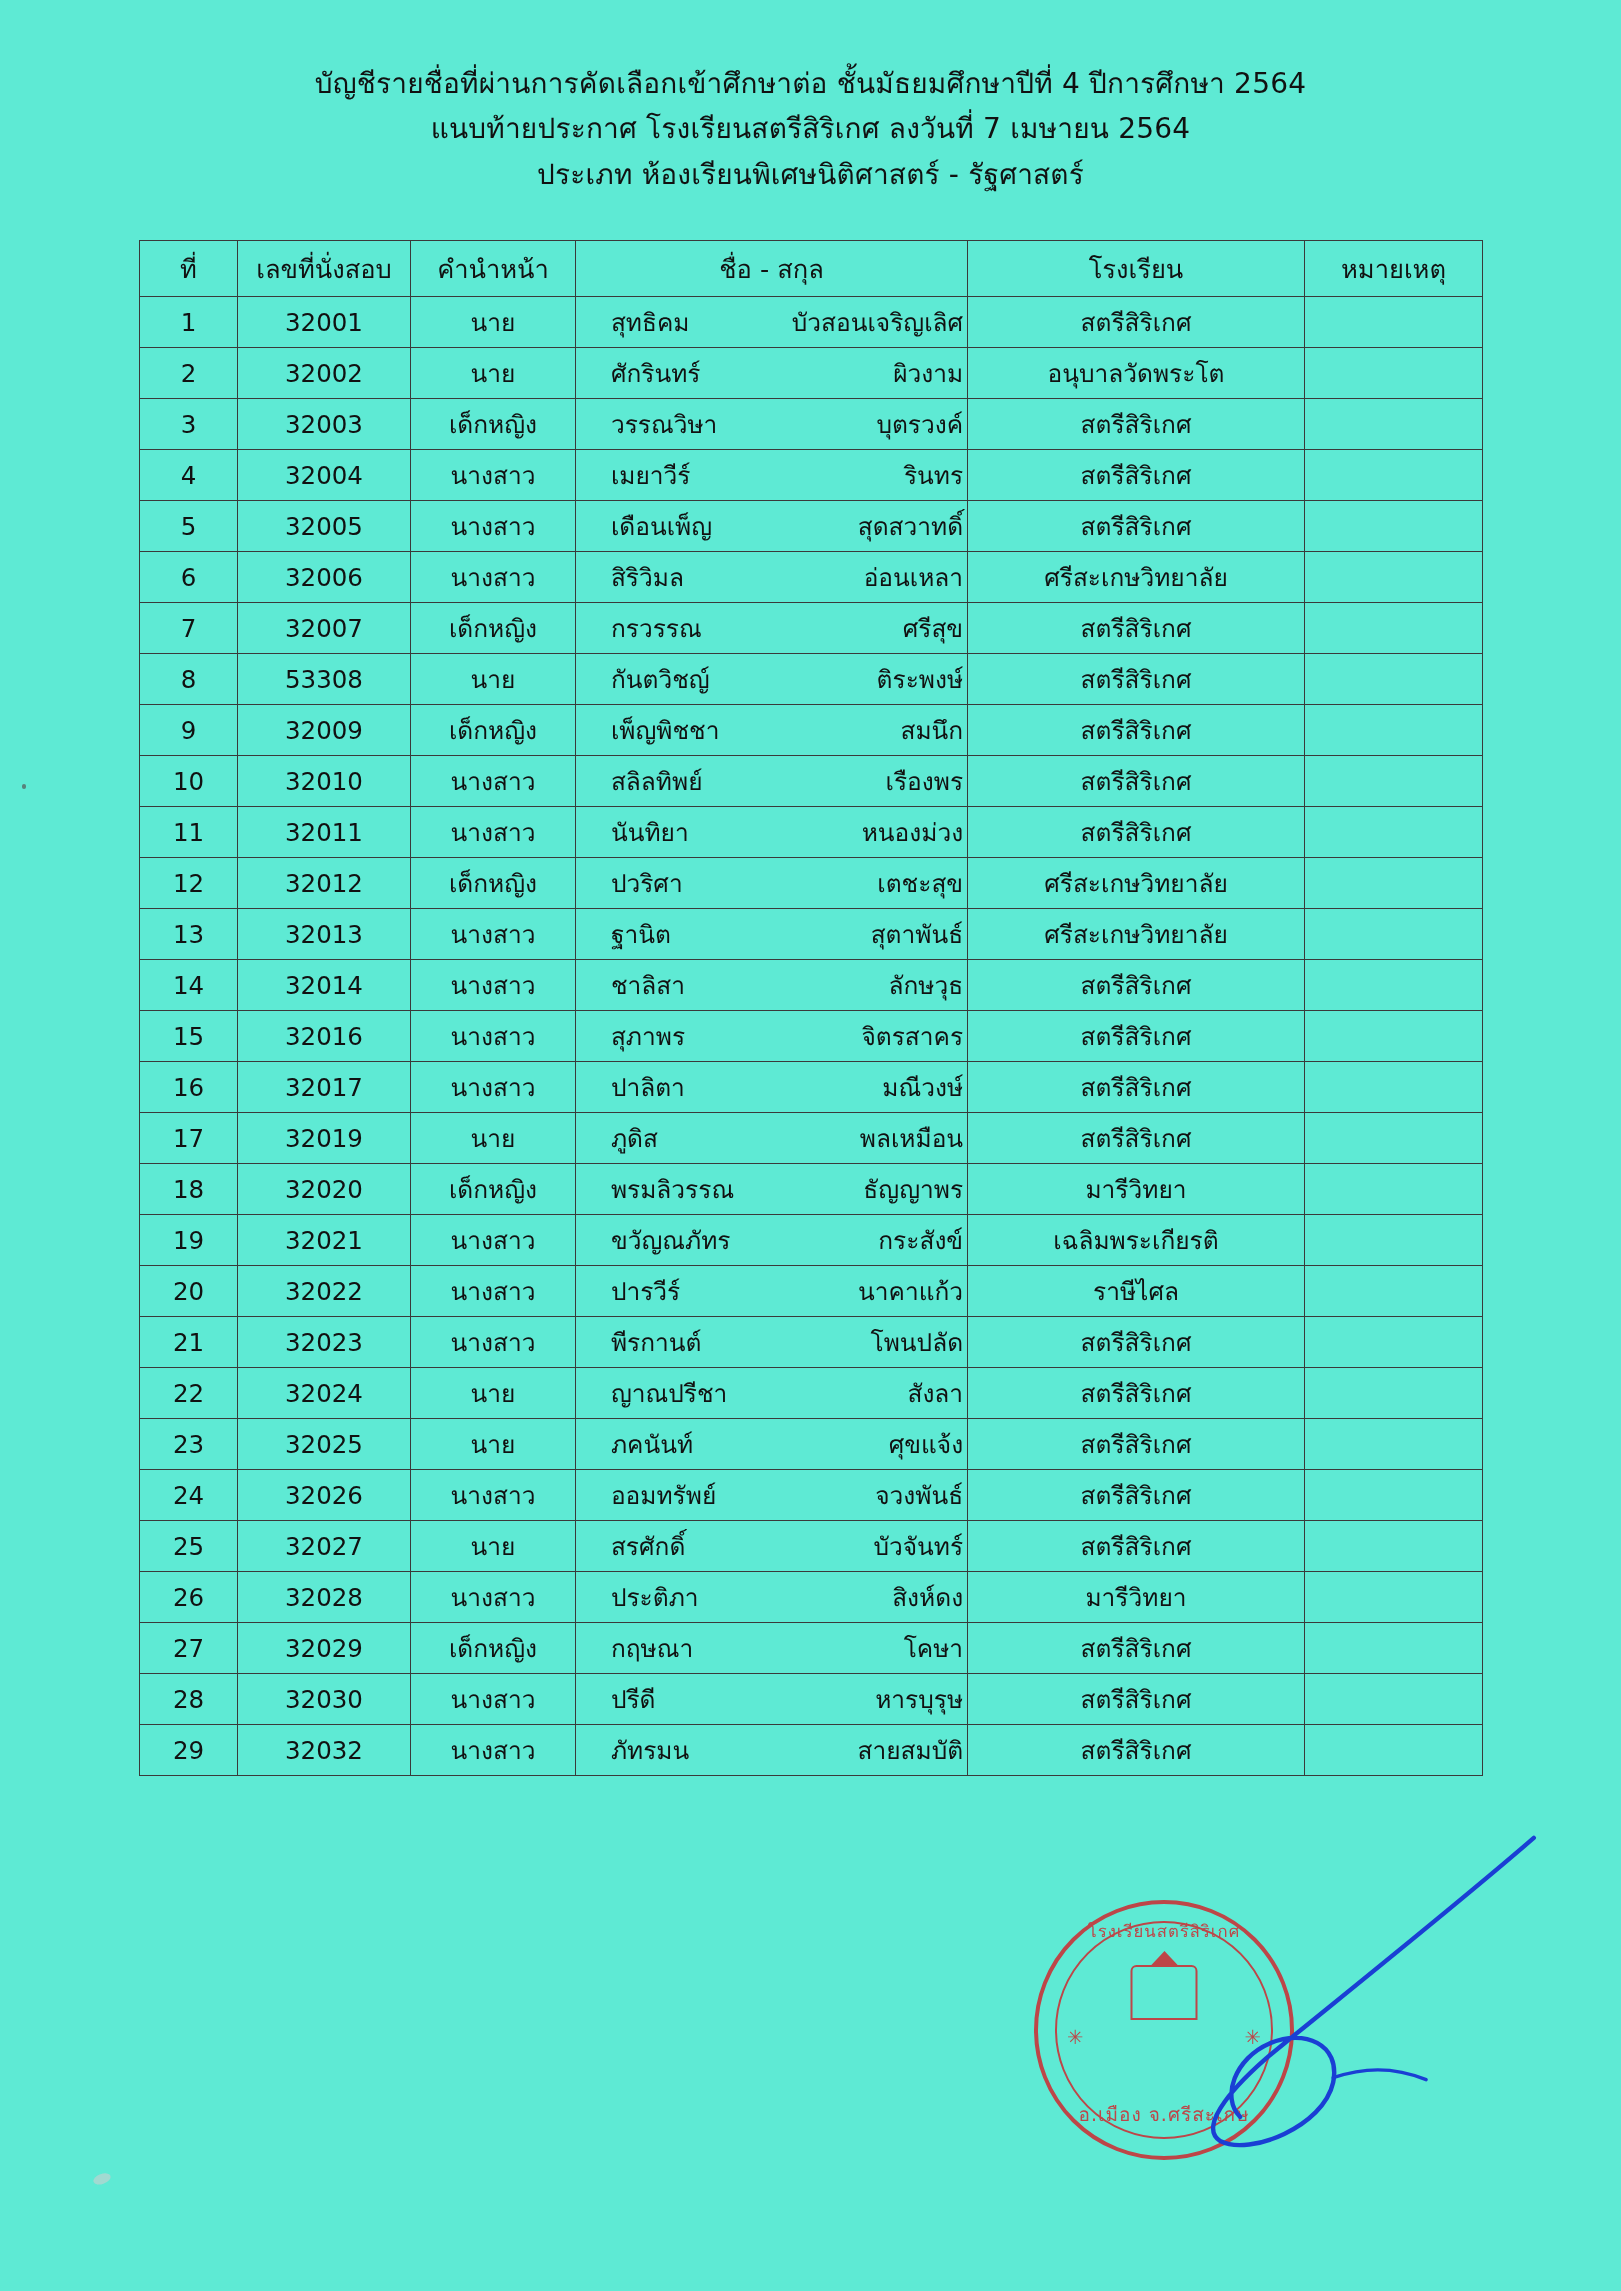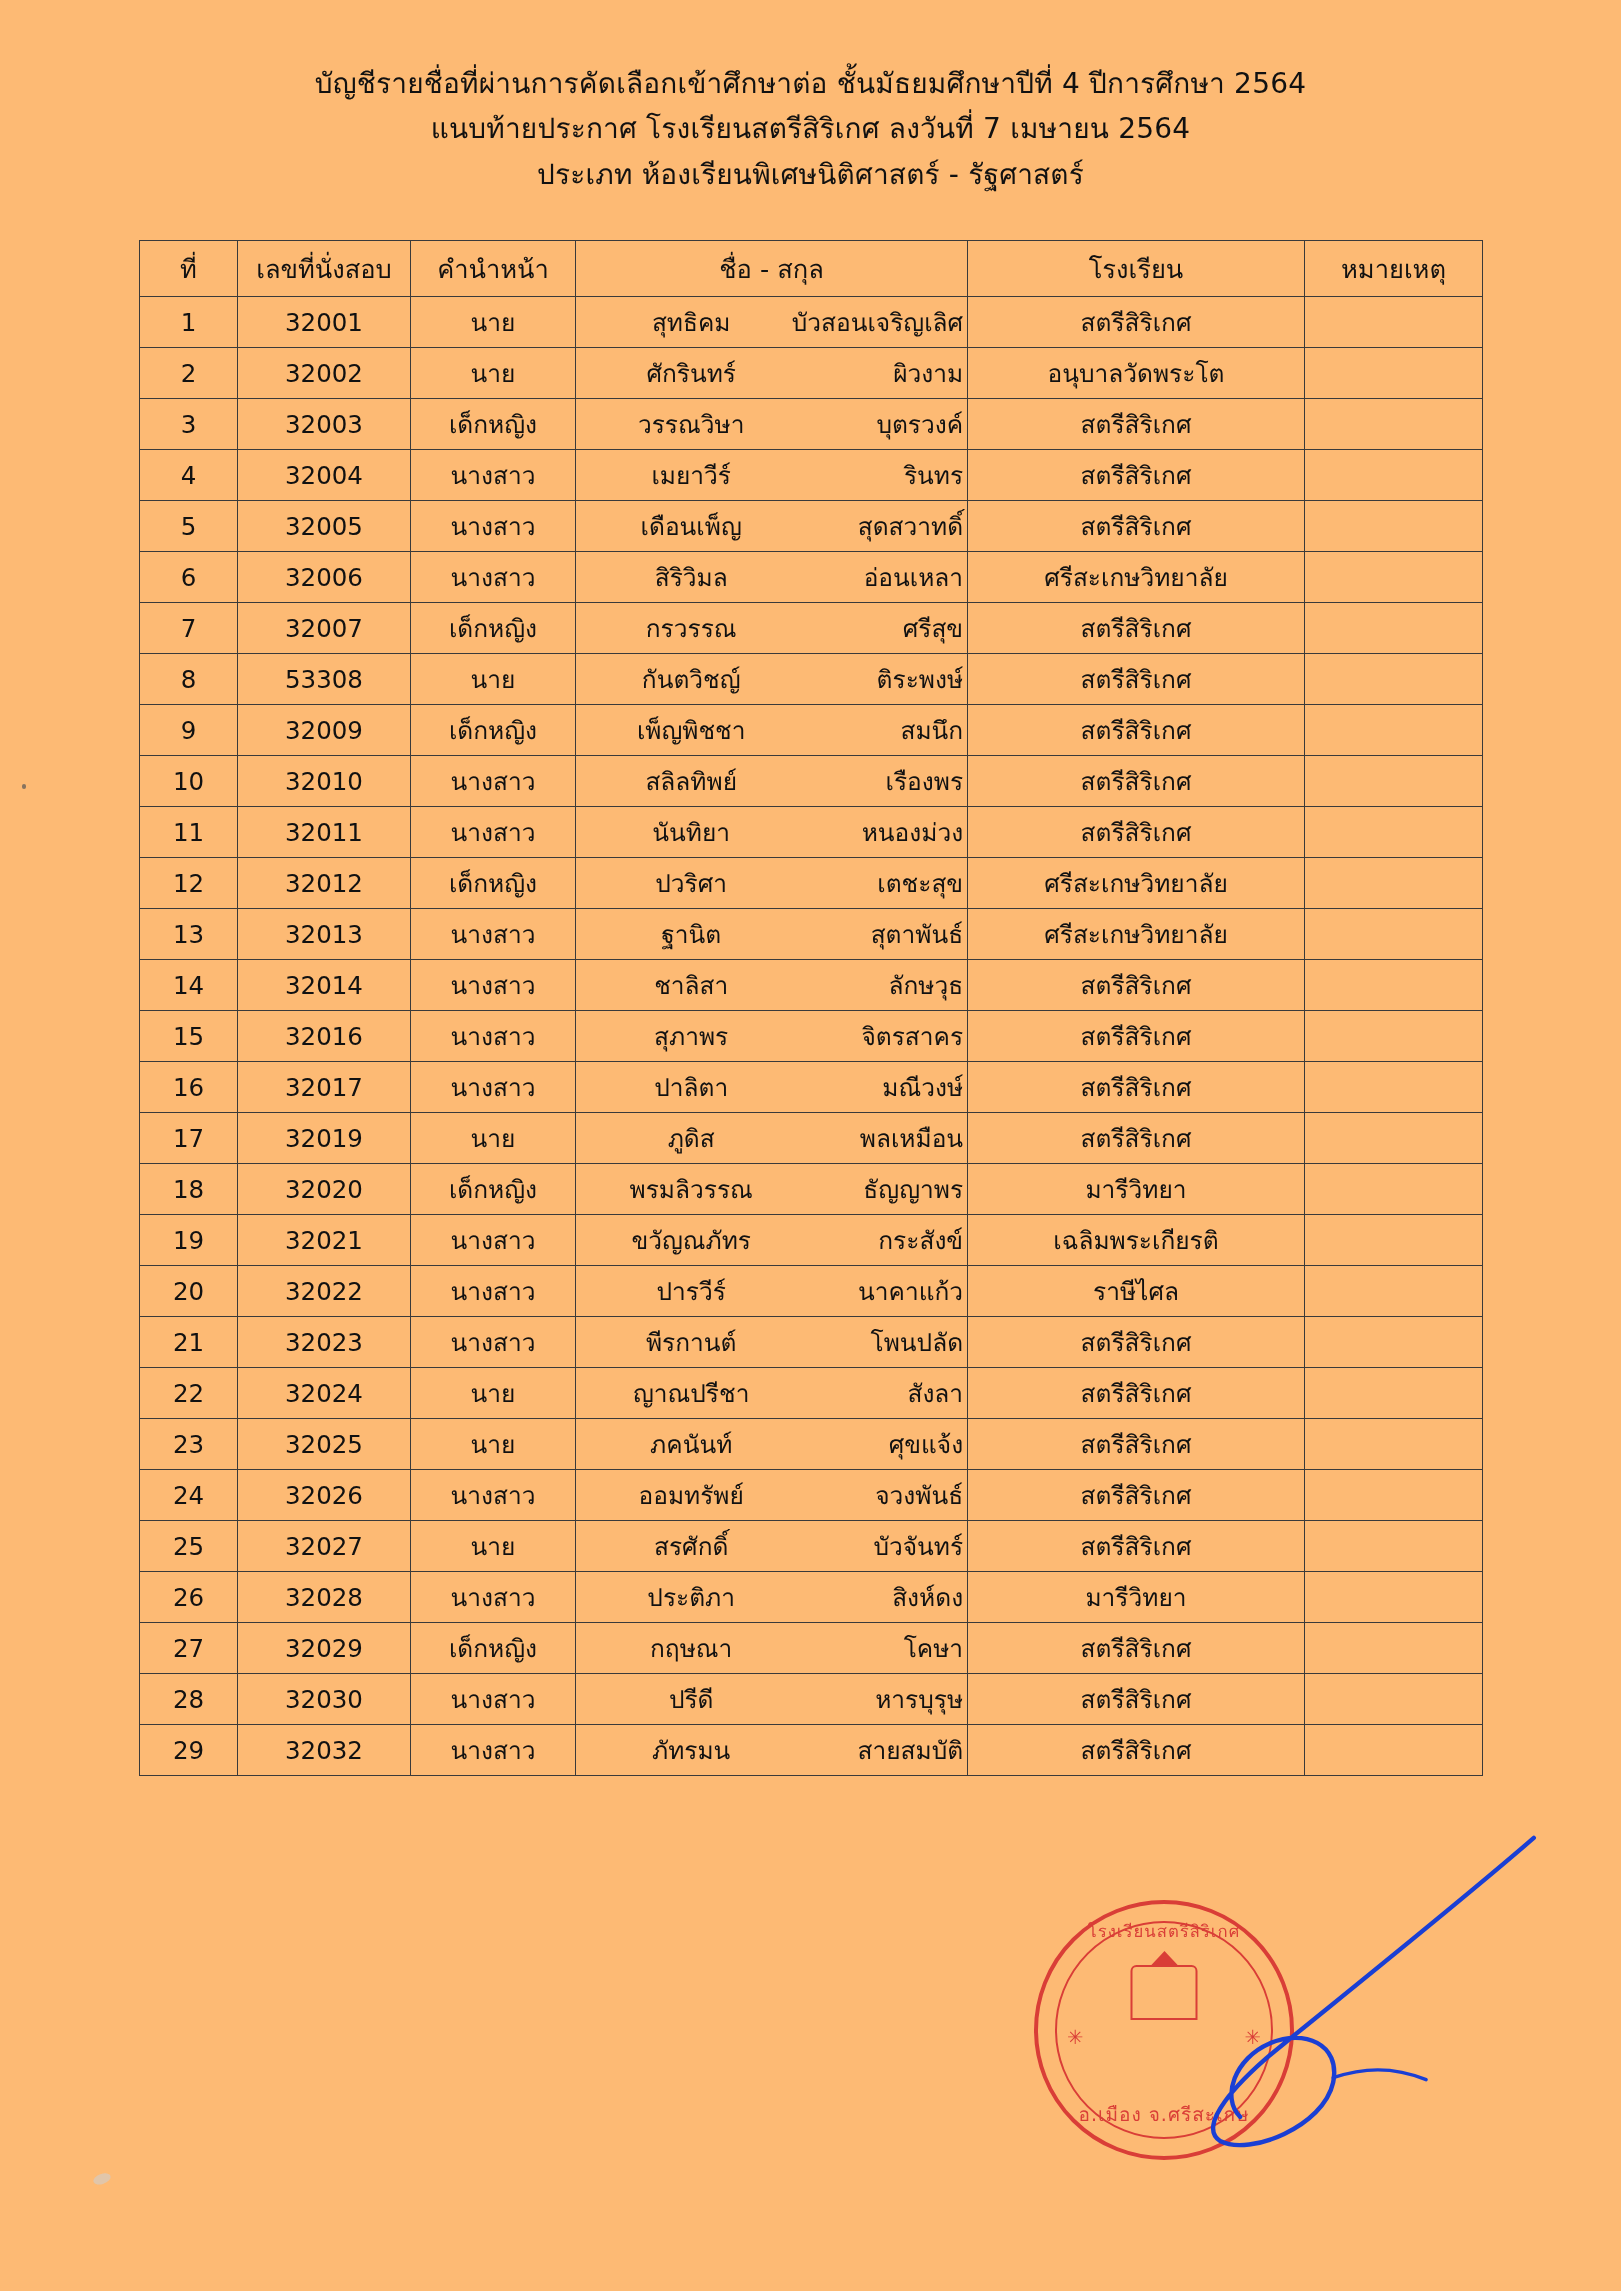--- a/index.html
+++ b/index.html
@@ -11,21 +11,21 @@
     width: 1621px;
     height: 2292px;
     position: relative;
     font-family: "DejaVu Sans", "Liberation Sans", sans-serif;
     color: #1a1a1a;
     overflow: hidden;
   }
   .page {
     position: absolute;
     inset: 0;
-    background: #fdba74;
+    background: #5eead4;
   }
   .header {
     text-align: center;
     padding-top: 61px;
   }
   .header .line {
     font-size: 28px;
     line-height: 1.62;
     color: #111;
     letter-spacing: 0.2px;
@@ -64,21 +64,21 @@
   td.name-cell {
     text-align: left;
     padding: 0;
   }
   td.name-cell .nm {
     display: flex;
     width: 100%;
   }
   td.name-cell .fn {
     flex: 0 0 50%;
-    text-align: center;
+    text-align: left;
     padding-left: 31px;
     box-sizing: border-box;
     font-family: Liberation Mono, monospace;
   }
   td.name-cell .ln {
     flex: 0 0 50%;
     text-align: right;
     padding-left: 13.7px;
     box-sizing: border-box;
   }

